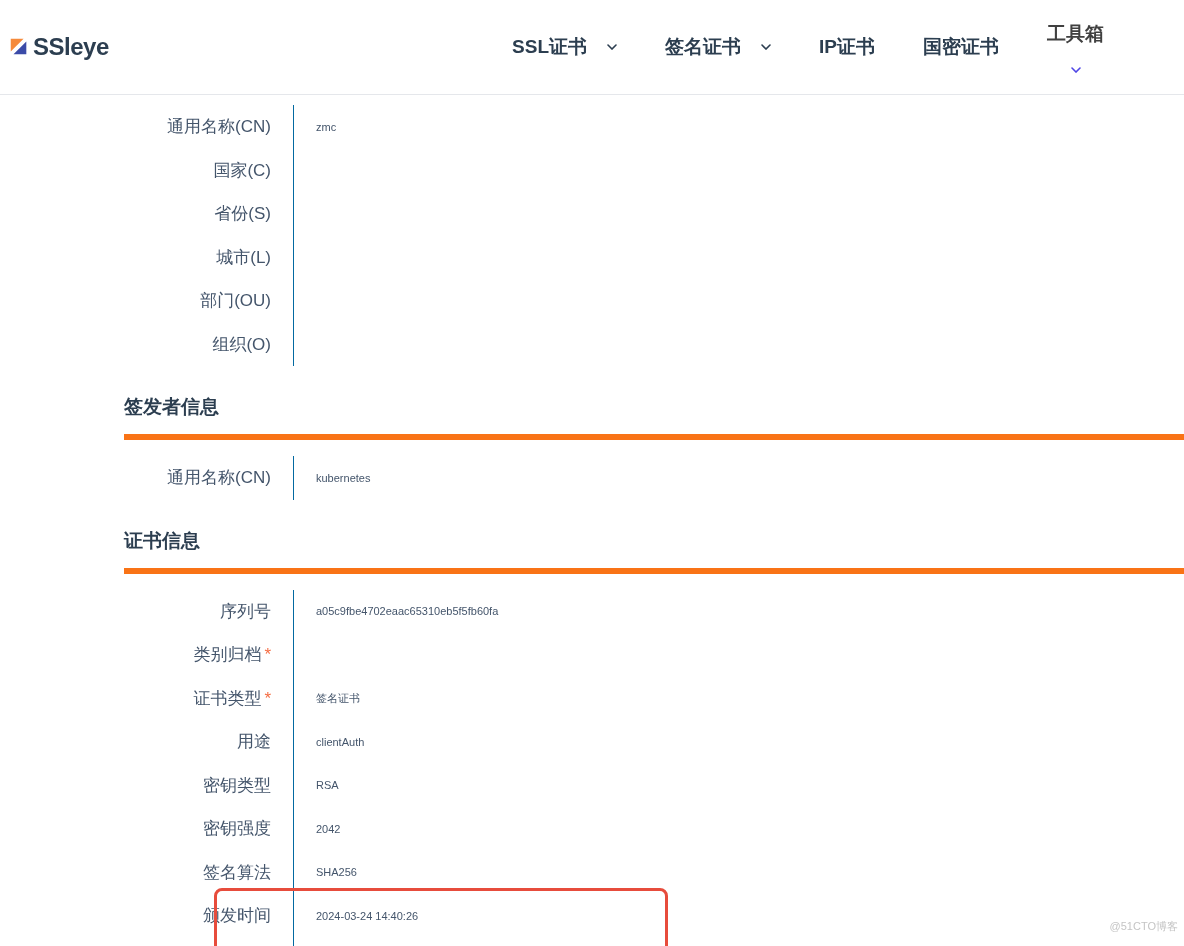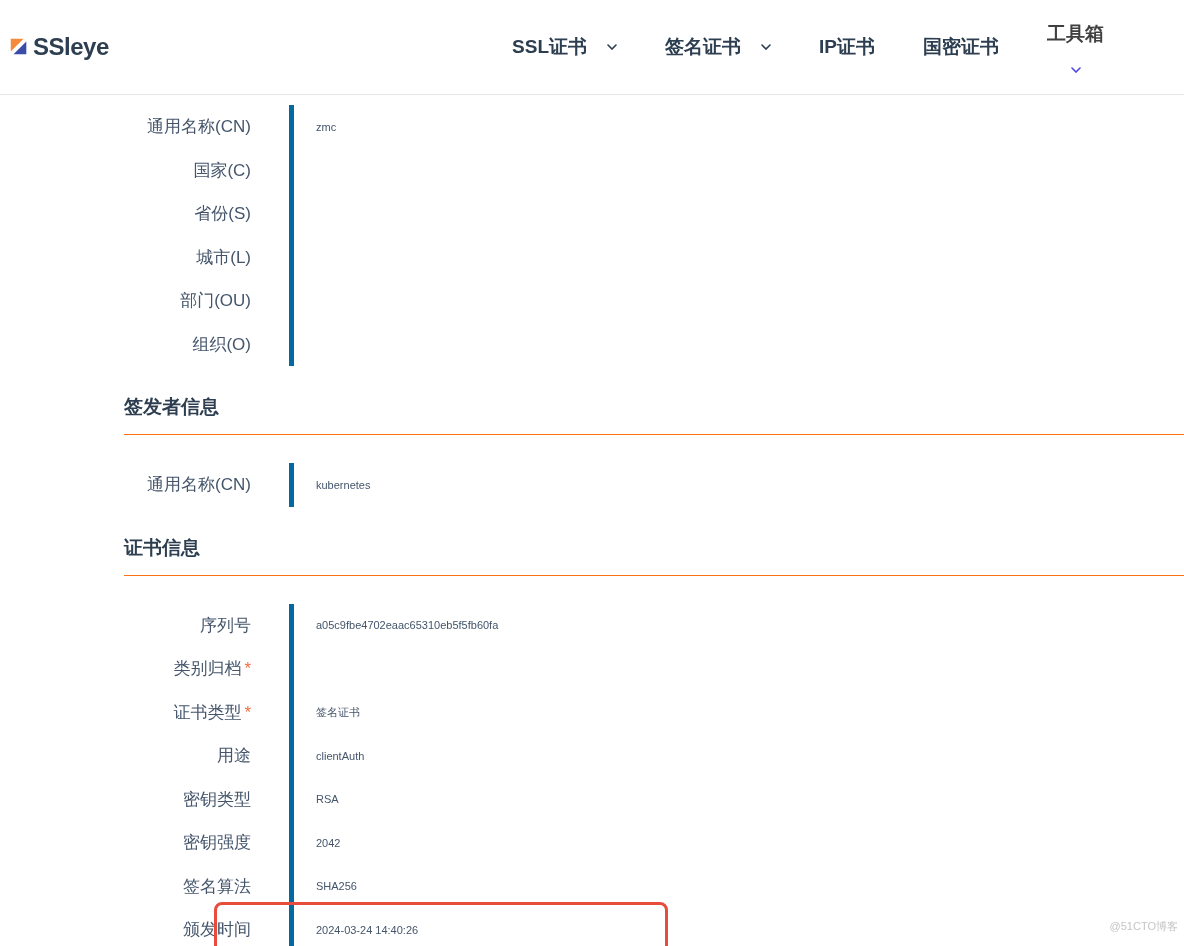--- a/index.html
+++ b/index.html
@@ -54,35 +54,35 @@
       height: 6px;
     }
     .content {
       padding: 0 0 0 124px;
     }
     .section-title {
       font-size: 19px;
       font-weight: 600;
       color: #2c3e50;
       padding: 28px 0 14px 0;
-      border-bottom: 1px solid #f97316;
-      margin-bottom: 28px;
+      border-bottom: 6px solid #f97316;
+      margin-bottom: 16px;
     }
     .field-row {
       display: flex;
       align-items: center;
       min-height: 43px;
     }
     .field-label {
       width: 170px;
       text-align: right;
-      padding-right: 38px;
+      padding-right: 22px;
       font-size: 17px;
       color: #44556b;
-      border-right: 5px solid #0369a1;
+      border-right: 1px solid #0369a1;
       padding-top: 9px;
       padding-bottom: 9px;
       line-height: 1.5;
     }
     .field-label .asterisk {
       color: #f56c42;
       margin-left: 3px;
     }
     .field-value {
       padding-left: 22px;

